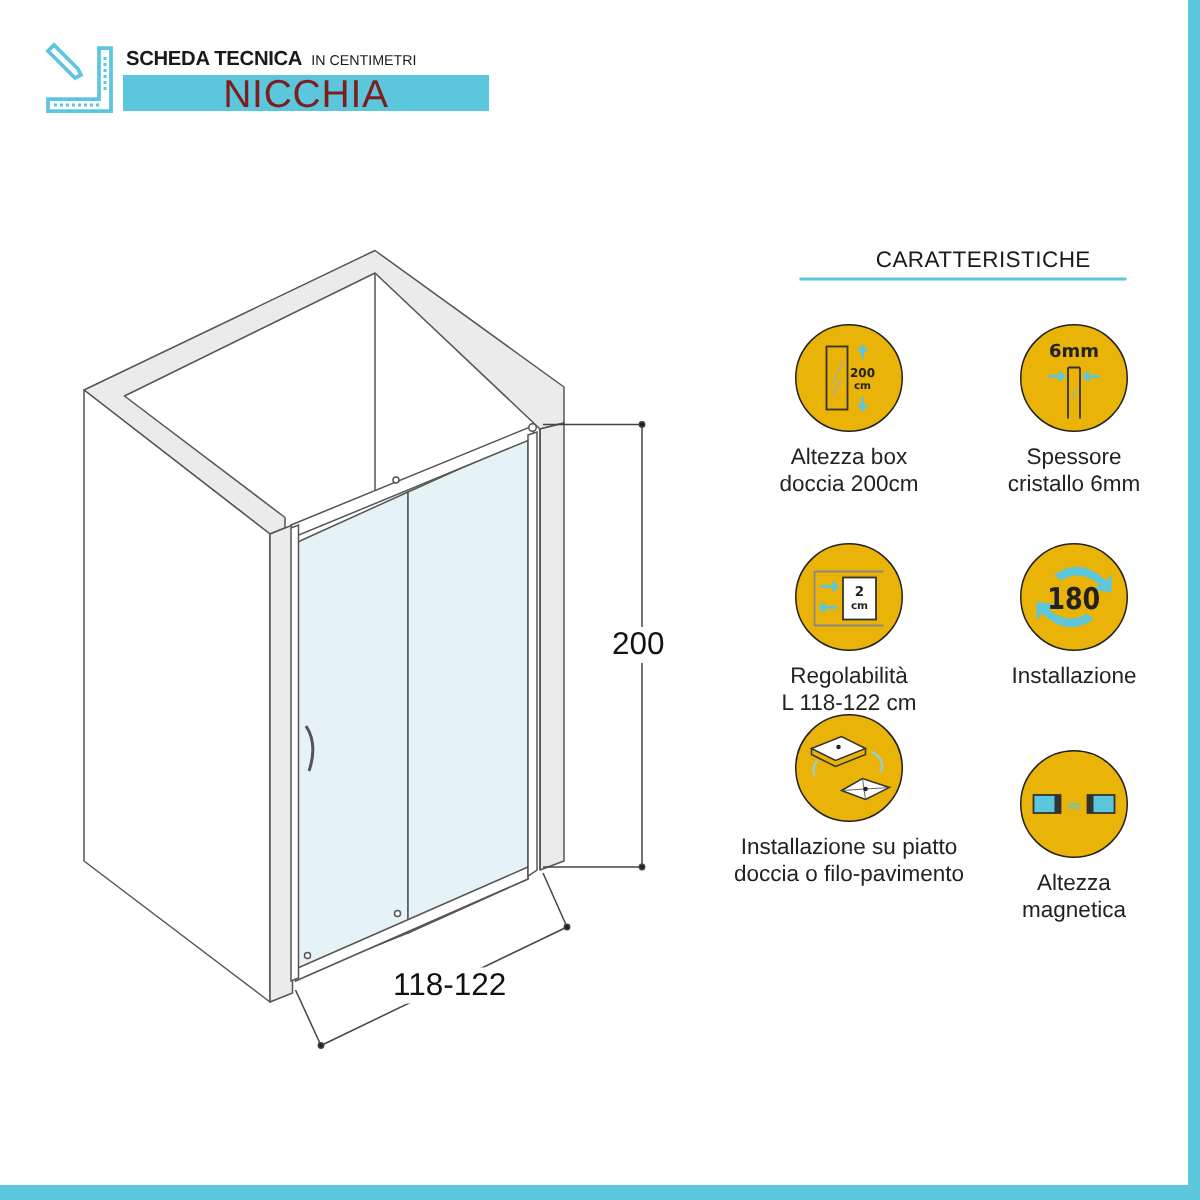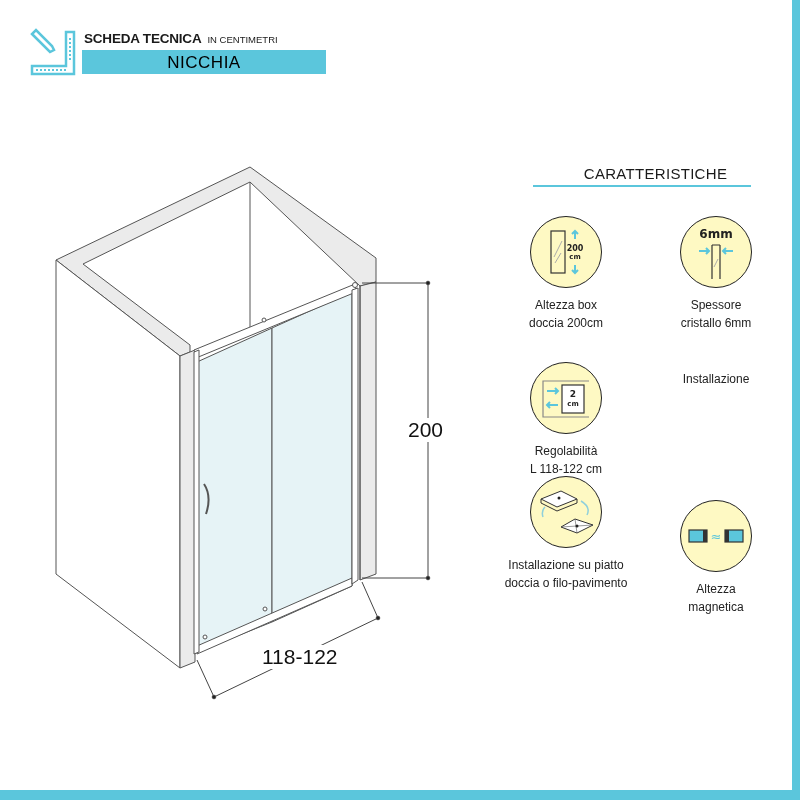--- a/index.html
+++ b/index.html
@@ -6,31 +6,31 @@
   body { width:800px; height:800px; position:relative; background:#ffffff; overflow:hidden;
          font-family:"Liberation Sans", sans-serif; color:#222; }
   .border-right { position:absolute; right:0; top:0; width:8px; height:800px; background:#5bc6dc; }
   .border-bottom { position:absolute; left:0; bottom:0; width:800px; height:10px; background:#5bc6dc; }
   .header { position:absolute; left:30px; top:28px; }
   .header-icon { position:absolute; left:0; top:0; width:48px; height:48px; }
   .header-title { position:absolute; left:54px; top:3px; white-space:nowrap; font-weight:bold;
                   font-size:13.5px; color:#1a1a1a; letter-spacing:-0.2px; }
   .header-title .sub { font-size:9.5px; font-weight:normal; margin-left:6px; letter-spacing:0; }
   .header-band { position:absolute; left:52px; top:22px; width:244px; height:24px; background:#5bc6dc;
-                 color:#000000; font-size:17px; text-align:center; line-height:25px; letter-spacing:0.5px; }
+                 color:#7f1d1d; font-size:26px; text-align:center; line-height:25px; letter-spacing:0.5px; }
   .drawing { position:absolute; left:0; top:0; width:800px; height:800px; }
   .dim-label { position:absolute; font-size:21px; color:#111; background:#fff; padding:0 2px; }
   .features-title { position:absolute; left:560px; top:165px; width:191px; text-align:center; font-size:15px;
                     color:#1a1a1a; letter-spacing:0.3px; }
   .features-rule { position:absolute; left:533px; top:185px; width:218px; height:2px; background:#5bc6dc; }
   .feature { position:absolute; width:160px; text-align:center; }
   .feature .circle { width:70px; height:70px; margin:0 auto; border:1.5px solid #222; border-radius:50%;
-                     position:relative; background:#fef9c3; }
+                     position:relative; background:#eab308; }
   .feature .circle svg { position:absolute; left:0; top:0; }
-  .feature .label { margin-top:8px; font-size:12px; line-height:18px; color:#222; }
+  .feature .label { margin-top:8px; font-size:15px; line-height:18px; color:#222; }
 </style>
 </head>
 <body>
 
 <div class="border-right"></div>
 <div class="border-bottom"></div>
 
 <div class="header">
   <svg class="header-icon" viewBox="0 0 48 48">
     <g fill="none" stroke="#5bc6dc" stroke-width="2.5">
@@ -138,20 +138,27 @@
       <path d="M27 42 L16 42 M19 39 L16 42 L19 45" stroke="#5bc6dc" stroke-width="2" fill="none"></path>
     </svg>
   </div>
   <div class="label">
     <div>Regolabilità</div>
     <div>L 118-122 cm</div>
   </div>
 </div>
 
 <div class="feature" style="left:636px; top:362px;">
+  <div class="circle">
+    <svg width="70" height="70" viewBox="0 0 70 70">
+      <path d="M22 20 Q40 8 56 24 L60 20 L60 32 L48 30 L52 27 Q40 16 26 24 Z" fill="#5bc6dc"></path>
+      <path d="M48 50 Q30 62 14 46 L10 50 L10 38 L22 40 L18 43 Q30 54 44 46 Z" fill="#5bc6dc"></path>
+      <text x="35" y="43" font-size="20" font-weight="bold" text-anchor="middle" fill="#222" font-family="DejaVu Sans, sans-serif" transform="scale(0.85 1) translate(6 0)">180</text>
+    </svg>
+  </div>
   <div class="label">
     <div>Installazione</div>
   </div>
 </div>
 
 <div class="feature" style="left:486px; top:476px; width:160px;">
   <div class="circle">
     <svg width="70" height="70" viewBox="0 0 70 70">
       <path d="M10 22 L30 14 L46 22 L26 30 Z" fill="#fff" stroke="#333" stroke-width="1"></path>
       <path d="M10 22 L10 26 L26 34 L46 26 L46 22" fill="none" stroke="#333" stroke-width="1"></path>

